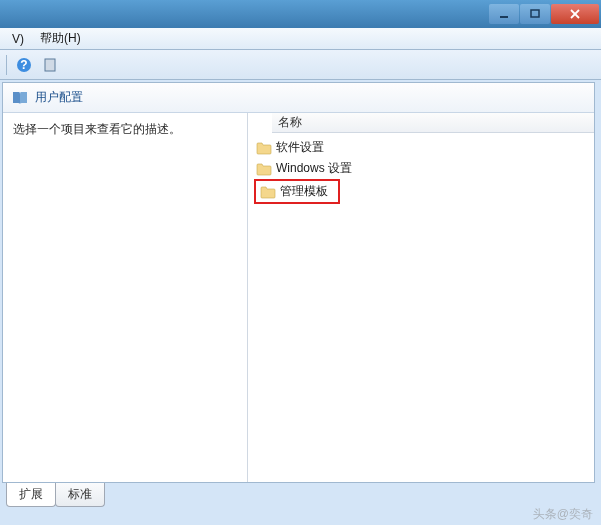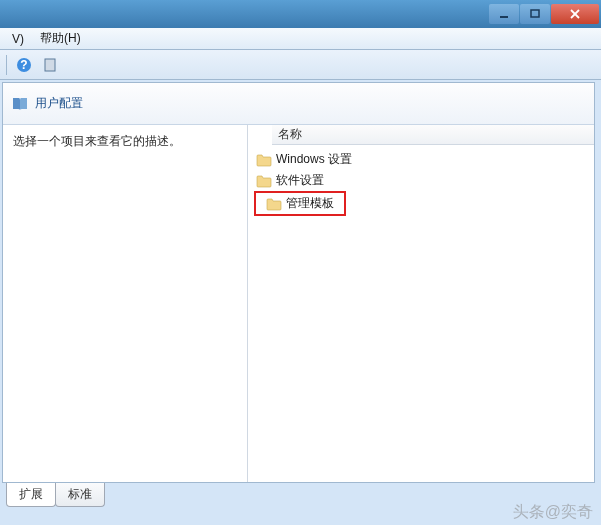--- a/index.html
+++ b/index.html
@@ -15,39 +15,39 @@
     
     .menubar { height: 22px; background: linear-gradient(to bottom, #f5f9fd, #e0ecf8); display: flex; align-items: center; padding-left: 4px; border-bottom: 1px solid #a0b8d0; }
     .menu-item { padding: 2px 8px; cursor: pointer; color: #1a1a1a; }
     
     .toolbar { height: 30px; background: linear-gradient(to bottom, #eaf2fb, #d8e6f5); display: flex; align-items: center; padding-left: 4px; border-bottom: 1px solid #a0b8d0; gap: 4px; }
     .tool-btn { width: 22px; height: 22px; border: 1px solid transparent; background: transparent; display: flex; align-items: center; justify-content: center; cursor: pointer; border-radius: 2px; }
     .tool-sep { width: 1px; height: 20px; background: #a0b8d0; margin: 0 2px; }
     
     .content { position: absolute; top: 80px; left: 0; right: 0; bottom: 40px; background: #f4f8fc; border: 1px solid #a0b8d0; margin: 2px 6px 2px 2px; display: flex; flex-direction: column; }
     
-    .header-row { height: 42px; background: linear-gradient(to bottom, #fdfdfe, #eef3f9); border-bottom: 1px solid #c8d6e6; display: flex; align-items: center; padding-left: 8px; gap: 6px; }
+    .header-row { height: 30px; background: linear-gradient(to bottom, #fdfdfe, #eef3f9); border-bottom: 1px solid #c8d6e6; display: flex; align-items: center; padding-left: 8px; gap: 6px; }
     .header-icon { width: 18px; height: 18px; }
     .header-title { color: #1a4e8a; font-weight: normal; }
     
     .split-row { flex: 1; display: flex; background: white; }
     .left-pane { width: 245px; padding: 8px 10px; color: #2a2a2a; border-right: 1px solid #d0d8e2; }
     .right-pane { flex: 1; display: flex; flex-direction: column; }
     .col-header { height: 20px; background: linear-gradient(to bottom, #fcfcfc, #eef1f5); border-bottom: 1px solid #d0d8e2; padding-left: 6px; display: flex; align-items: center; color: #333; cursor: pointer; margin-left: 24px; }
     .file-list { padding: 4px 6px; }
     .file-item { display: flex; align-items: center; gap: 4px; padding: 2px 2px; cursor: pointer; }
-    .file-item.highlighted { border: 2px solid #e02020; padding: 2px 10px 2px 10px; display: inline-flex; }
+    .file-item.highlighted { border: 2px solid #e02020; padding: 2px 10px 2px 4px; display: inline-flex; }
     .folder-icon { width: 16px; height: 14px; flex-shrink: 0; }
     .file-label { color: #1a1a1a; white-space: nowrap; }
     
     .tabs { position: absolute; bottom: 18px; left: 6px; display: flex; align-items: center; }
     .tab { padding: 3px 12px; background: linear-gradient(to bottom, #fafbfc, #e8ecf1); border: 1px solid #a0a8b4; border-top: none; border-radius: 0 0 4px 4px; margin-right: -1px; cursor: pointer; color: #333; }
     .tab:first-child { background: white; }
     
-    .watermark { position: absolute; bottom: 2px; right: 8px; color: #8a8a8a; font-size: 16px; opacity: 0.55; }
+    .watermark { position: absolute; bottom: 2px; right: 8px; color: #8a8a8a; font-size: 12px; opacity: 0.55; }
   </style>
 </head>
 <body>
 
 <div class="titlebar">
   <button class="titlebar-btn btn-min">
     <svg viewBox="0 0 10 10">
         <line x1="1" y1="8" x2="9" y2="8" stroke="#1a3a5a" stroke-width="2"></line>
       </svg>
   </button>
@@ -97,26 +97,26 @@
       <span>选择一个项目来查看它的描述。</span>
     </div>
     <div class="right-pane">
       <div class="col-header">名称</div>
       <div class="file-list">
         
       <div class="file-item">
             <svg class="folder-icon" viewBox="0 0 16 14">
               <path d="M1 3 L1 12 Q1 13 2 13 L14 13 Q15 13 15 12 L15 5 Q15 4 14 4 L7 4 L6 2 L2 2 Q1 2 1 3 Z" fill="#f4d78c" stroke="#c9a84a" stroke-width="0.6"></path>
             </svg>
-            <span class="file-label">Windows 设置</span>
+            <span class="file-label">软件设置</span>
           </div><div class="file-item">
             <svg class="folder-icon" viewBox="0 0 16 14">
               <path d="M1 3 L1 12 Q1 13 2 13 L14 13 Q15 13 15 12 L15 5 Q15 4 14 4 L7 4 L6 2 L2 2 Q1 2 1 3 Z" fill="#f4d78c" stroke="#c9a84a" stroke-width="0.6"></path>
             </svg>
-            <span class="file-label">软件设置</span>
+            <span class="file-label">Windows 设置</span>
           </div><div class="file-item highlighted">
             <svg class="folder-icon" viewBox="0 0 16 14">
               <path d="M1 3 L1 12 Q1 13 2 13 L14 13 Q15 13 15 12 L15 5 Q15 4 14 4 L7 4 L6 2 L2 2 Q1 2 1 3 Z" fill="#f4d78c" stroke="#c9a84a" stroke-width="0.6"></path>
             </svg>
             <span class="file-label">管理模板</span>
           </div></div>
     </div>
   </div>
 </div>
 

